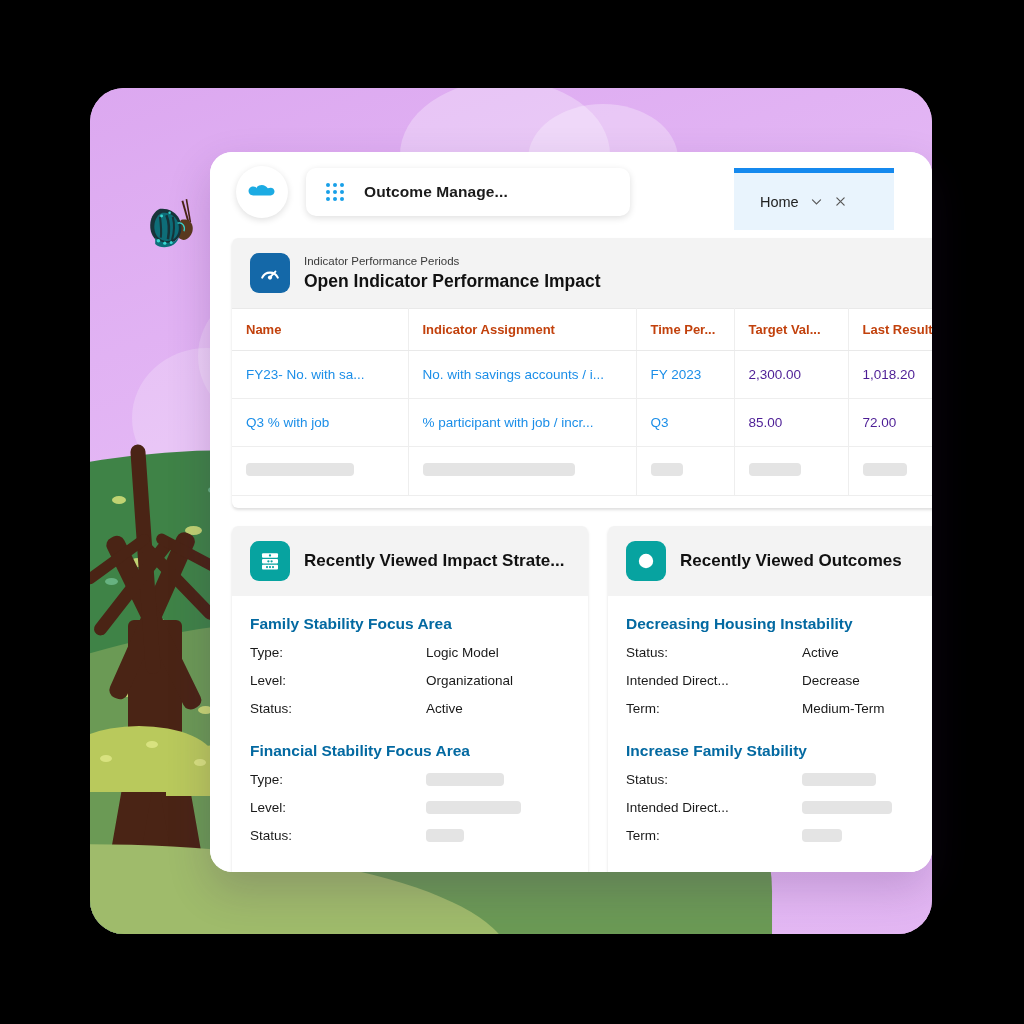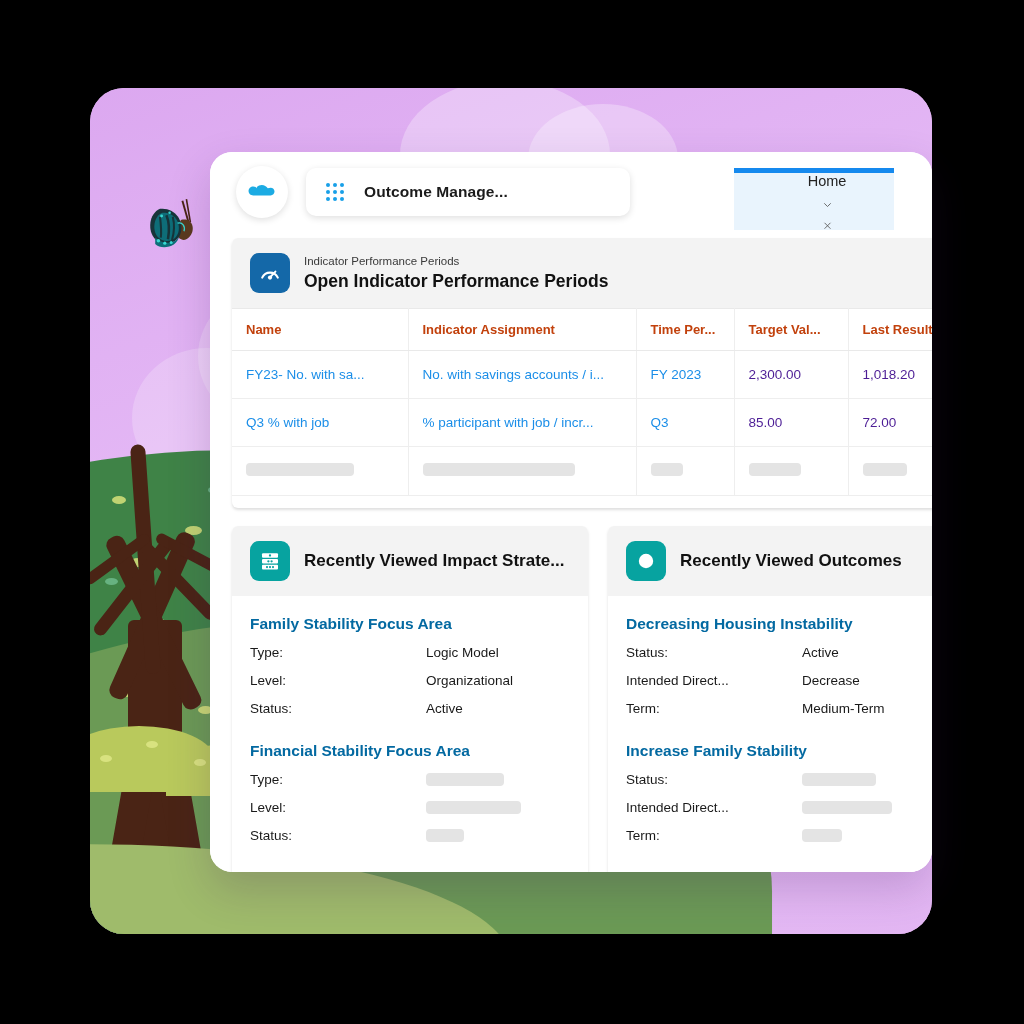--- a/index.html
+++ b/index.html
@@ -50,21 +50,21 @@
   #appbar{position:absolute;left:96px;top:16px;height:48px;width:324px;background:#fff;
      border-radius:10px;box-shadow:0 2px 7px rgba(0,0,0,.13);display:flex;align-items:center;}
   #waffle{width:18px;height:18px;margin-left:20px;display:grid;
      grid-template-columns:repeat(3,1fr);grid-template-rows:repeat(3,1fr);gap:3px;}
   #waffle i{background:#19a0e8;border-radius:50%;width:4px;height:4px;}
   #appname{margin-left:20px;font-size:15.5px;font-weight:700;color:#1b1b1b;letter-spacing:.1px;}
 
   #tab{position:absolute;left:524px;top:16px;width:160px;height:62px;background:#e9f4fd;}
   #tab .tabtop{position:absolute;left:0;top:0;width:100%;height:5px;background:#1589ee;}
   #tab .tabinner{position:absolute;left:0;top:5px;width:100%;height:57px;display:flex;
-     align-items:center;padding-left:26px;box-sizing:border-box;gap:11px;flex-direction:column;}
+     align-items:center;padding-left:26px;box-sizing:border-box;gap:11px;}
   #tabname{font-size:14.5px;color:#222;}
   .chev,.xic{color:#5b5b5b;}
 
   
   #content{position:absolute;left:0;top:78px;right:0;bottom:0;background:#fff;padding:0 0 0 0;}
 
   .card{position:absolute;background:#fff;border-radius:6px;
         box-shadow:0 2px 3px rgba(0,0,0,.13);overflow:hidden;}
   .cardhead{background:#f3f3f3;display:flex;align-items:center;padding:15px 18px;gap:14px;}
   .ico{width:40px;height:40px;border-radius:9px;flex:0 0 auto;
@@ -216,21 +216,21 @@
         <div class="cardhead">
           <div class="ico blue">
             <svg width="24" height="24" viewBox="0 0 24 24">
               <path d="M4.2 16.6 A8.6 8.6 0 0 1 19.8 16.6" stroke="#fff" stroke-width="2.1" fill="none" stroke-linecap="round"></path>
               <path d="M12 16.4 L17.4 10.6" stroke="#fff" stroke-width="2" fill="none" stroke-linecap="round"></path>
               <circle cx="12" cy="16.6" r="2.1" fill="#fff"></circle>
             </svg>
           </div>
           <div class="headtexts">
             <div class="objname">Indicator Performance Periods</div>
-            <div class="cardtitle">Open Indicator Performance Periods</div>
+            <div class="cardtitle">Open Indicator Performance Impact</div>
           </div>
         </div>
 
         <table class="lst">
           <colgroup>
             <col style="width:176px">
               <col style="width:228px">
               <col style="width:98px">
             <col style="width:114px">
               <col style="width:106px">

